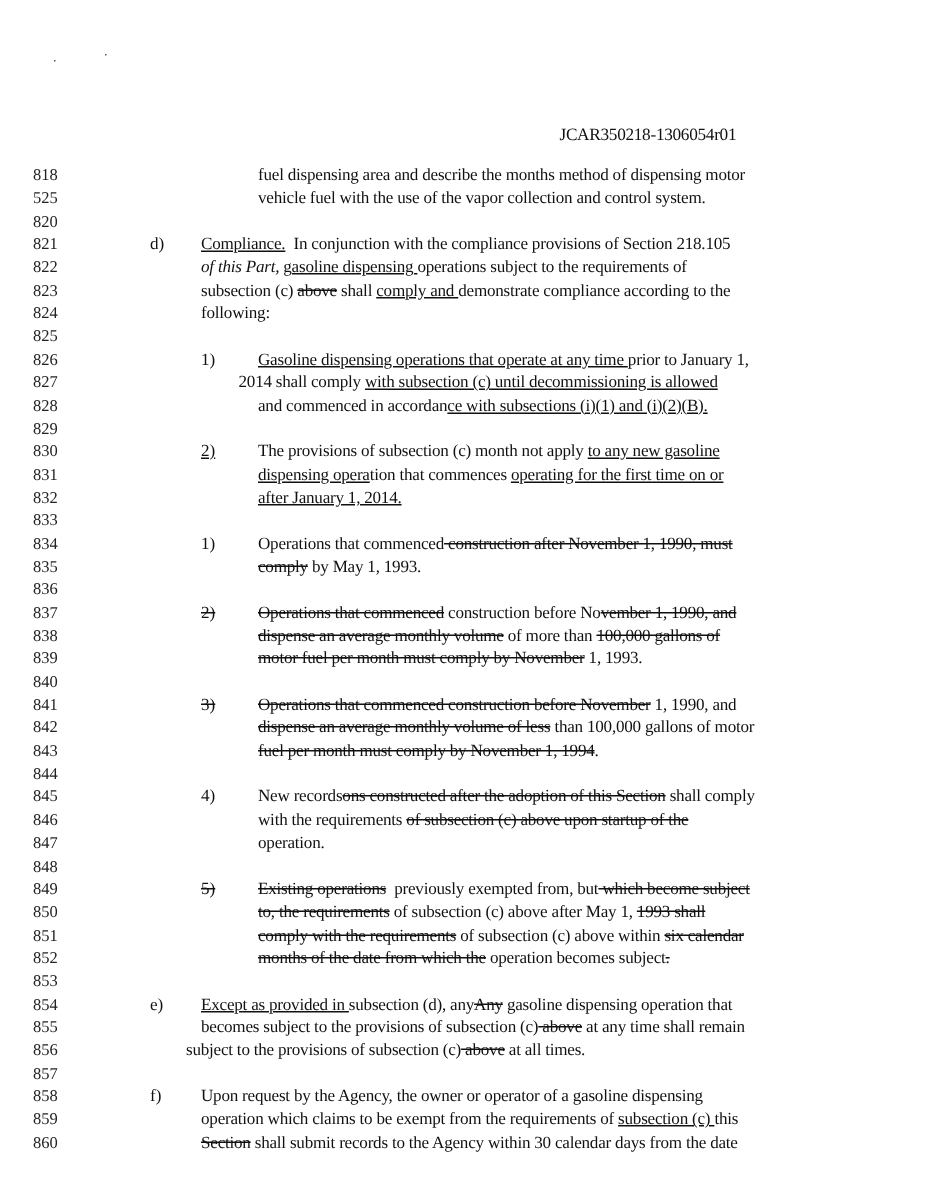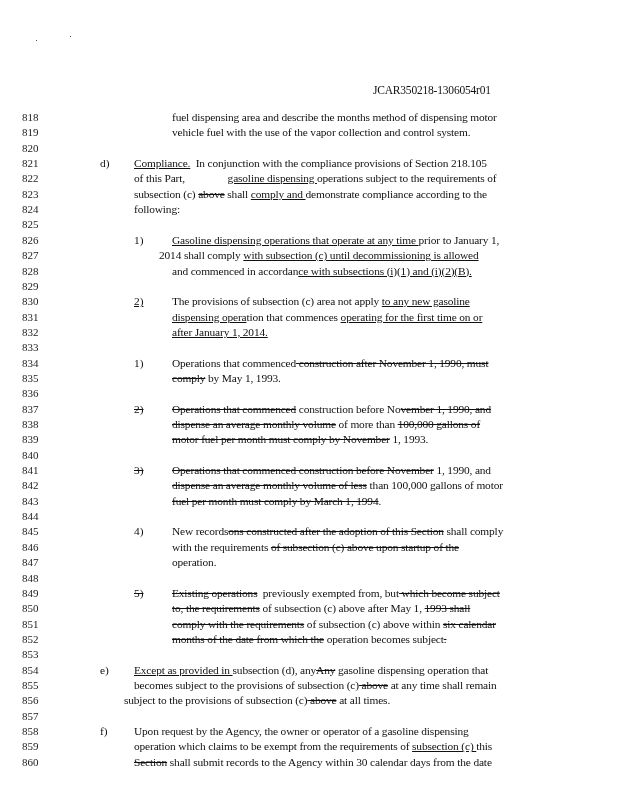--- a/index.html
+++ b/index.html
@@ -69,34 +69,34 @@
   <div class="speck" style="left:70px;top:36px;"></div>
 
   <div class="doc-id">JCAR350218-1306054r01</div>
 
   <div id="lines">
       <div class="line" style="top: 110px;">
         <span class="ln">818</span>
         <span class="txt" style="left: 172px;"><span style="white-space: pre;">fuel dispensing area and describe the months method of dispensing motor</span></span>
       </div>
       <div class="line" style="top: 125.35px;">
-        <span class="ln">819</span>
+        <span class="ln">525</span>
         <span class="txt" style="left: 172px;"><span style="white-space: pre;">vehicle fuel with the use of the vapor collection and control system.</span></span>
       </div>
       <div class="line" style="top: 140.7px;">
         <span class="ln">820</span>
       </div>
       <div class="line" style="top: 156.05px;">
         <span class="ln">821</span>
         <span class="lbl" style="left: 100px;">d)</span>
         <span class="txt" style="left: 134px;"><span class="u" style="white-space: pre; margin-top: 48px;">Compliance.</span><span style="white-space: pre;">  In conjunction with the compliance provisions of Section 218.105</span></span>
       </div>
       <div class="line" style="top: 171.4px;">
         <span class="ln">822</span>
-        <span class="txt" style="left: 134px;"><span style="white-space: pre;">of this Part, </span><span class="u" style="white-space: pre; margin-left: 40px;">gasoline dispensing </span><span style="white-space: pre;">operations subject to the requirements of</span></span>
+        <span class="txt" style="left: 134px;"><span style="white-space: pre; font-style: italic;">of this Part, </span><span class="u" style="white-space: pre;">gasoline dispensing </span><span style="white-space: pre;">operations subject to the requirements of</span></span>
       </div>
       <div class="line" style="top: 186.75px;">
         <span class="ln">823</span>
         <span class="txt" style="left: 134px;"><span style="white-space: pre;">subsection (c) </span><span class="s" style="white-space: pre;">above</span><span style="white-space: pre;"> shall </span><span class="u" style="white-space: pre;">comply and </span><span style="white-space: pre;">demonstrate compliance according to the</span></span>
       </div>
       <div class="line" style="top: 202.1px;">
         <span class="ln">824</span>
         <span class="txt" style="left: 134px;"><span style="white-space: pre;">following:</span></span>
       </div>
       <div class="line" style="top: 217.45px;">
@@ -114,21 +114,21 @@
       <div class="line" style="top: 263.5px;">
         <span class="ln">828</span>
         <span class="txt" style="left: 172px;"><span style="white-space: pre;">and commenced in accordan</span><span class="u" style="white-space: pre;">ce with subsections (i)(1) and (i)(2)(B).</span></span>
       </div>
       <div class="line" style="top: 278.85px;">
         <span class="ln">829</span>
       </div>
       <div class="line" style="top: 294.2px;">
         <span class="ln">830</span>
         <span class="lbl u" style="left: 134px;">2)</span>
-        <span class="txt" style="left: 172px;"><span style="white-space: pre;">The provisions of subsection (c) area not apply </span><span class="u" style="white-space: pre;">to any new gasoline</span></span>
+        <span class="txt" style="left: 172px;"><span style="white-space: pre;">The provisions of subsection (c) month not apply </span><span class="u" style="white-space: pre;">to any new gasoline</span></span>
       </div>
       <div class="line" style="top: 309.55px;">
         <span class="ln">831</span>
         <span class="txt" style="left: 172px;"><span class="u" style="white-space: pre;">dispensing opera</span><span style="white-space: pre;">tion that commences </span><span class="u" style="white-space: pre; margin-top: 44px;">operating for the first time on or</span></span>
       </div>
       <div class="line" style="top: 324.9px;">
         <span class="ln">832</span>
         <span class="txt" style="left: 172px;"><span class="u" style="white-space: pre;">after January 1, 2014.</span></span>
       </div>
       <div class="line" style="top: 340.25px;">
@@ -166,21 +166,21 @@
         <span class="ln">841</span>
         <span class="lbl s" style="left: 134px;">3)</span>
         <span class="txt" style="left: 172px;"><span class="s" style="white-space: pre;">Operations that commenced construction before November</span><span style="white-space: pre;"> 1, 1990, and</span></span>
       </div>
       <div class="line" style="top: 478.4px;">
         <span class="ln">842</span>
         <span class="txt" style="left: 172px;"><span class="s" style="white-space: pre;">dispense an average monthly volume of less</span><span style="white-space: pre;"> than 100,000 gallons of motor</span></span>
       </div>
       <div class="line" style="top: 493.75px;">
         <span class="ln">843</span>
-        <span class="txt" style="left: 172px;"><span class="s" style="white-space: pre;">fuel per month must comply by March 1, 1994</span><span style="white-space: pre;">.</span></span>
+        <span class="txt" style="left: 172px;"><span class="s" style="white-space: pre;">fuel per month must comply by November 1, 1994</span><span style="white-space: pre;">.</span></span>
       </div>
       <div class="line" style="top: 509.1px;">
         <span class="ln">844</span>
       </div>
       <div class="line" style="top: 524.45px;">
         <span class="ln">845</span>
         <span class="lbl" style="left: 134px;">4)</span>
         <span class="txt" style="left: 172px;"><span style="white-space: pre;">New records</span><span class="s" style="white-space: pre;">ons constructed after the adoption of this Section</span><span style="white-space: pre;"> shall comply</span></span>
       </div>
       <div class="line" style="top: 539.8px;">

